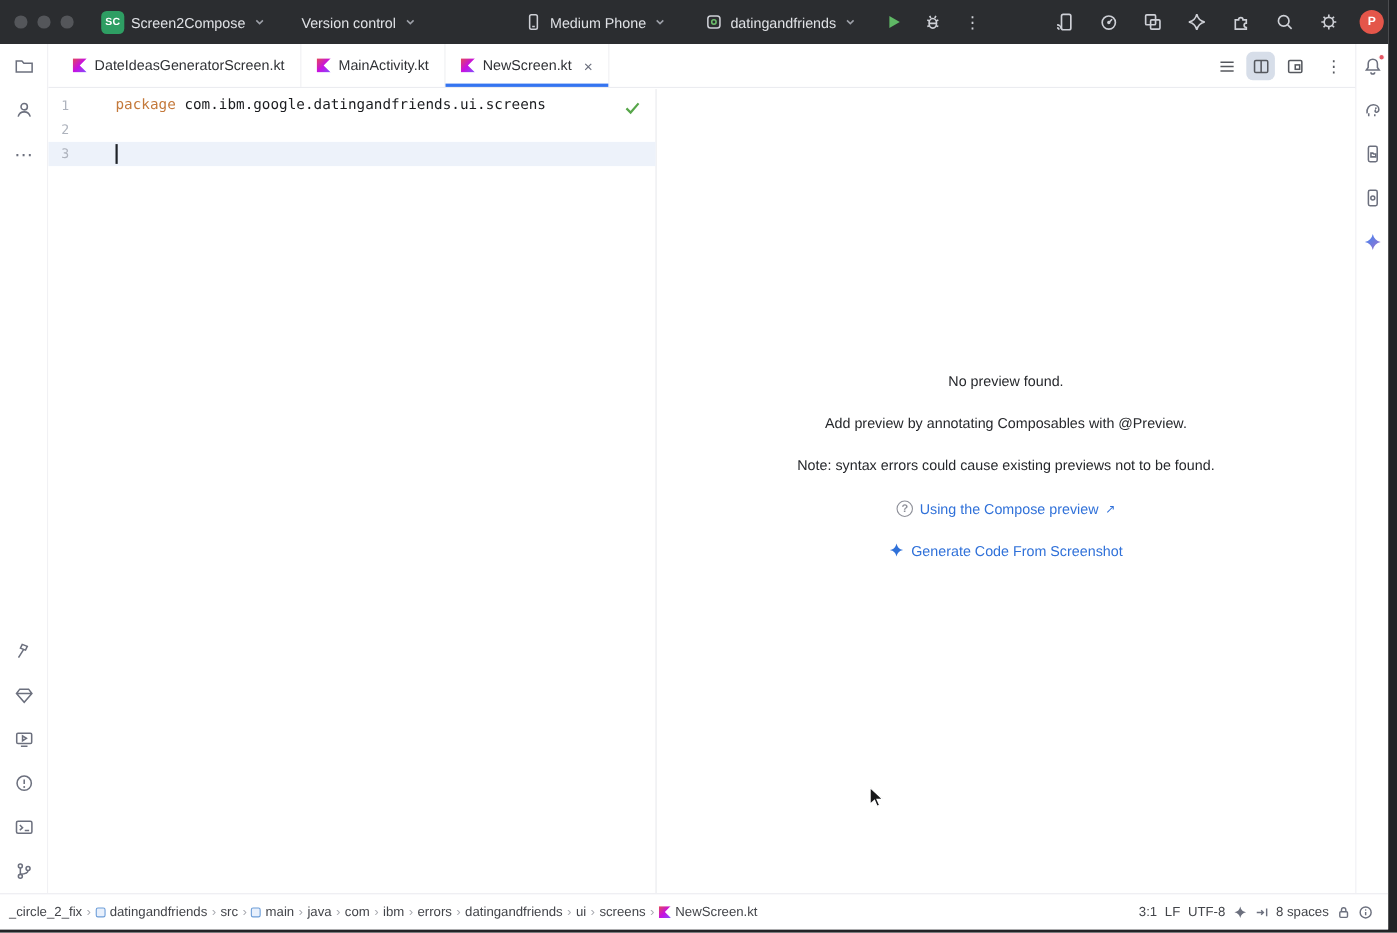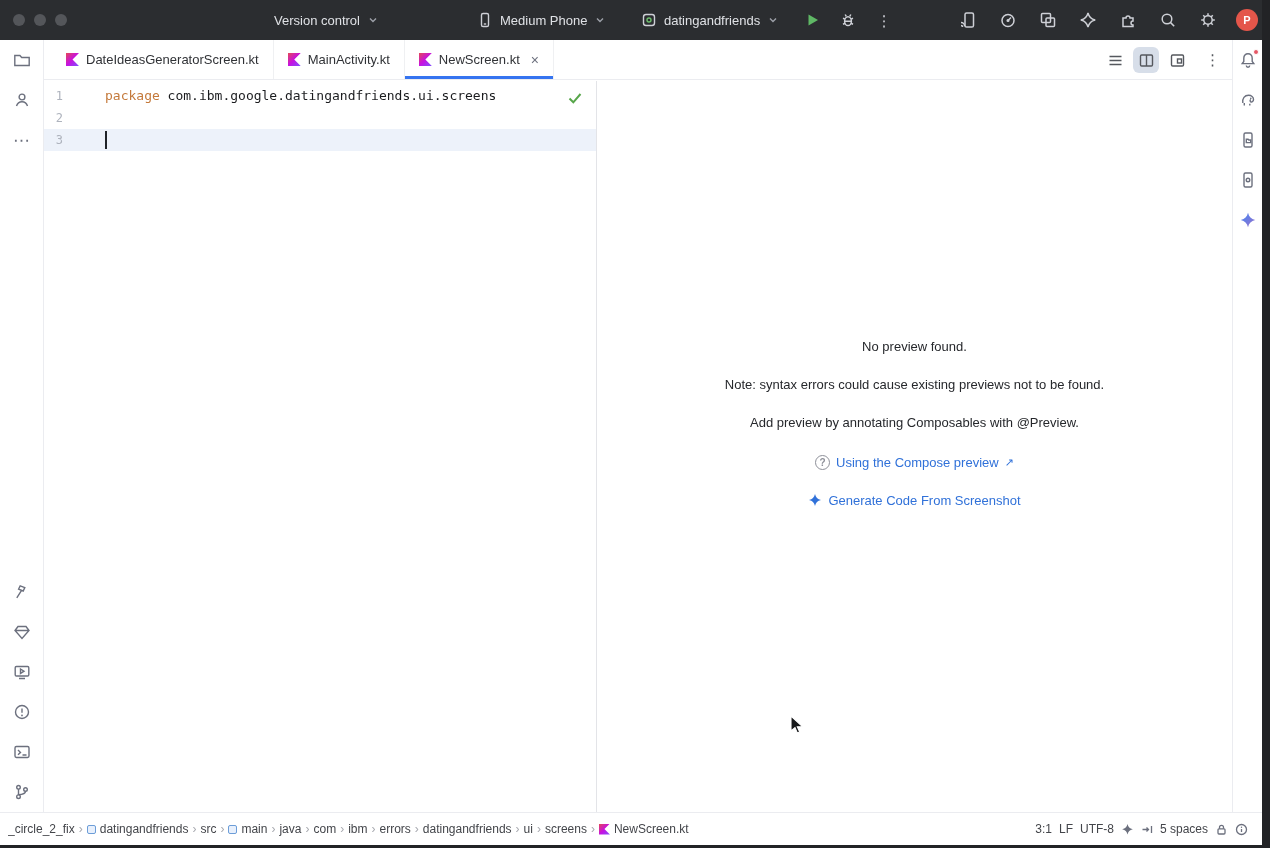--- a/index.html
+++ b/index.html
@@ -99,20 +99,27 @@
 <div class="root">
   <div class="window">
 
     <div class="titlebar">
       <div class="traffic">
         <span class="tl-dot"></span>
         <span class="tl-dot"></span>
         <span class="tl-dot"></span>
       </div>
 
+      <div class="tb-widget" style="left:86px;">
+        <span class="sc-badge">SC</span>
+        <span class="tb-label">Screen2Compose</span>
+        <svg class="chev" viewBox="0 0 14 14">
+            <path d="M4 5.5l3 3 3-3"></path>
+          </svg>
+      </div>
 
       <div class="tb-widget" style="left:268px;">
         <span class="tb-label">Version control</span>
         <svg class="chev" viewBox="0 0 14 14">
             <path d="M4 5.5l3 3 3-3"></path>
           </svg>
       </div>
 
       <div class="tb-widget" style="left:470px;">
         <svg class="tb-ic" viewBox="0 0 18 18">
@@ -350,22 +357,22 @@
             </div>
           </div>
           <svg class="inspect-check" viewBox="0 0 18 18">
               <path d="M3.5 9.5l3.8 3.8L14.5 5"></path>
             </svg>
         </div>
 
         <div class="preview">
           <div class="pv-block">
             <div class="pv-line">No preview found.</div>
+            <div class="pv-line">Add preview by annotating Composables with @Preview.</div>
             <div class="pv-line">Note: syntax errors could cause existing previews not to be found.</div>
-            <div class="pv-line">Add preview by annotating Composables with @Preview.</div>
             <div class="pv-link-row">
               <span class="q-ic">?</span>
               <span class="pv-link">Using the Compose preview</span>
               <span class="ext">↗</span>
             </div>
             <div class="pv-link-row">
               <svg class="spark-blue" viewBox="0 0 14 14">
                   <path d="M7 1c.8 3.5 2.5 5.2 6 6-3.5.8-5.2 2.5-6 6-.8-3.5-2.5-5.2-6-6 3.5-.8 5.2-2.5 6-6z"></path>
                 </svg>
               <span class="pv-link">Generate Code From Screenshot</span>
@@ -417,21 +424,21 @@
         <span class="st-item">UTF-8</span>
         <span class="st-item">
           <svg class="st-ic" viewBox="0 0 13 13">
               <path class="fl" d="M6.5 1c.7 3.1 2.2 4.6 5.3 5.3-3.1.7-4.6 2.2-5.3 5.3C5.8 8.5 4.3 7 1.2 6.3 4.3 5.6 5.8 4.1 6.5 1z"></path>
             </svg>
         </span>
         <span class="st-item">
           <svg class="st-ic" viewBox="0 0 13 13">
               <path d="M1.5 6.5h6M5.5 4.5l2 2-2 2M10.5 3v7"></path>
             </svg>
-          <span>5 spaces</span>
+          <span>8 spaces</span>
         </span>
         <span class="st-item">
           <svg class="st-ic" viewBox="0 0 13 13">
               <rect x="3" y="5.8" width="7" height="5.2" rx="1"></rect>
               <path d="M4.5 5.8V4.3a2 2 0 014 0v1.5"></path>
             </svg>
         </span>
         <span class="st-item">
           <svg class="st-ic" viewBox="0 0 13 13">
               <circle cx="6.5" cy="6.5" r="5"></circle>

